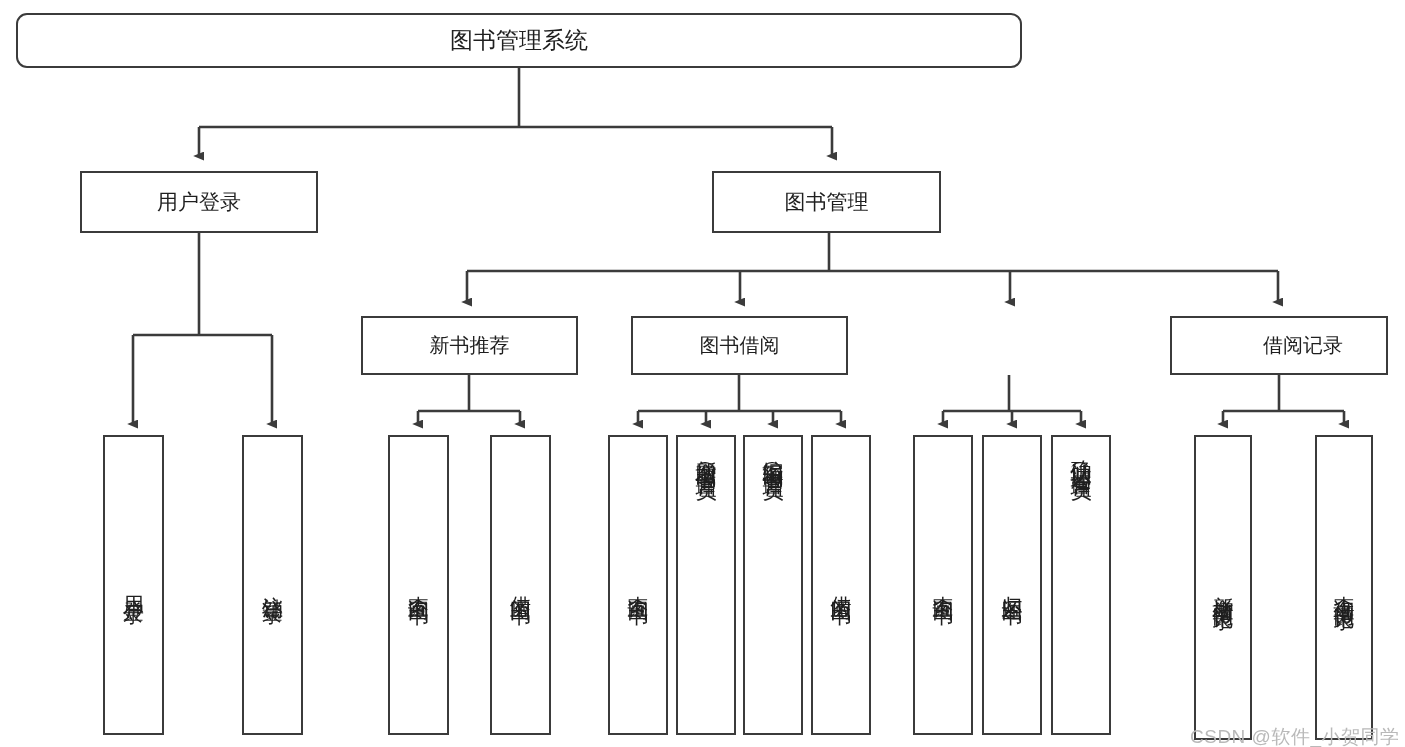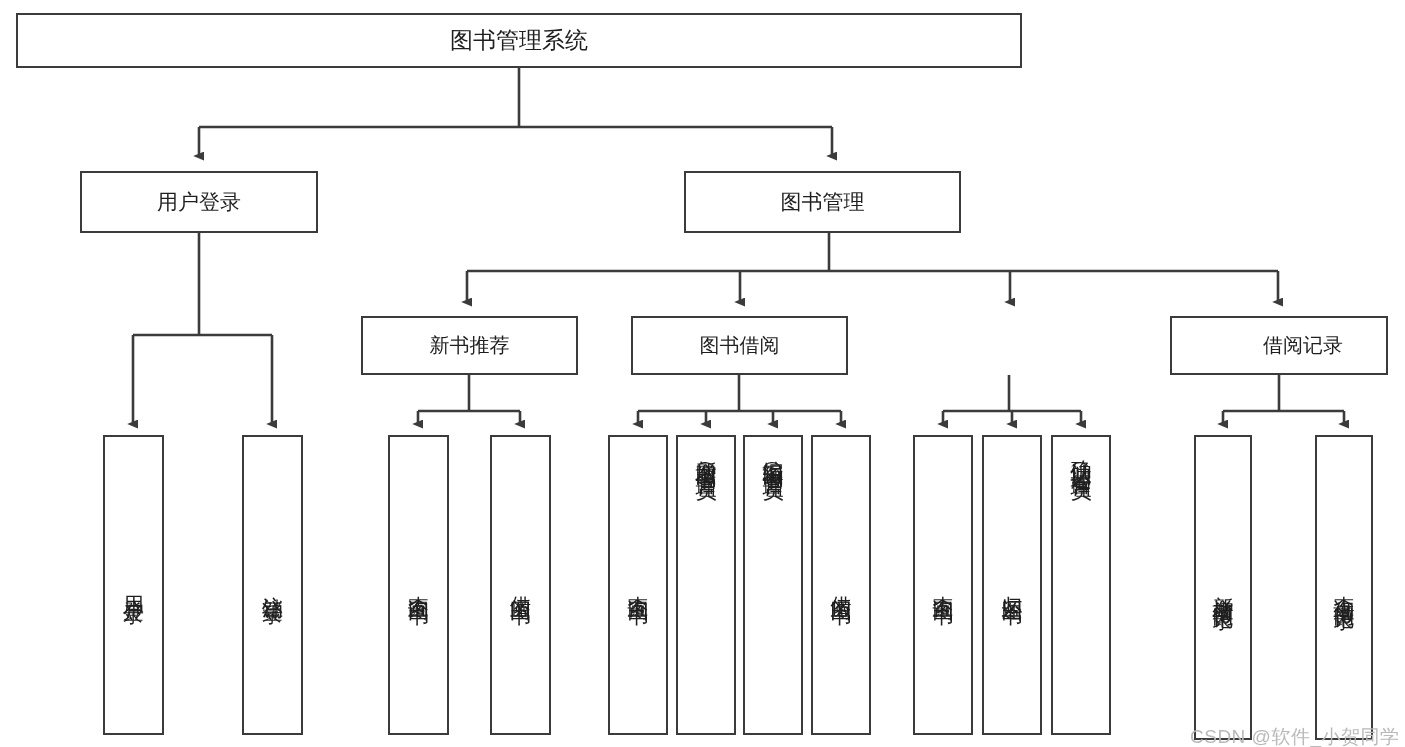--- a/index.html
+++ b/index.html
@@ -30,20 +30,21 @@
     box-sizing: border-box;
     border: 2px solid #3b3b3b;
     background: #ffffff;
     display: flex;
     align-items: center;
     justify-content: center;
     color: #1f1f1f;
   }
   .node.root {
     font-size: 23px;
+    border-radius: 11px;
   }
   .node.lvl1 {
     font-size: 21px;
   }
   .node.lvl2 {
     font-size: 20px;
   }
   .node.leaf {
     writing-mode: vertical-rl;
     text-orientation: upright;
@@ -121,21 +122,21 @@
       <path d="M1279,375 L1279,411"></path>
       <path d="M1223,411 L1344,411"></path>
       <path d="M1223,411 L1223,424" marker-end="url(#arw)"></path>
       <path d="M1344,411 L1344,424" marker-end="url(#arw)"></path>
     </g>
   </svg>
 
   <div class="node root" style="left:16px; top:13px; width:1006px; height:55px;">图书管理系统</div>
 
   <div class="node lvl1" style="left:80px; top:171px; width:238px; height:62px;">用户登录</div>
-  <div class="node lvl1" style="left:684px; top:171px; width:277px; height:62px;">图书管理</div>
+  <div class="node lvl1" style="left:712px; top:171px; width:229px; height:62px;">图书管理</div>
 
   <div class="node lvl2" style="left:631px; top:316px; width:217px; height:59px;">图书借阅</div>
   <div class="node lvl2" style="left:361px; top:316px; width:217px; height:59px;">新书推荐</div>
   <div class="node lvl2" style="left:1170px; top:316px; width:218px; height:59px;padding-left:48px;">借阅记录</div>
 
   <div class="node leaf" style="left:103px; top:435px; width:61px; height:300px;">
     <span class="leaf-label">用户登录</span>
   </div>
   <div class="node leaf" style="left:242px; top:435px; width:61px; height:300px;">
     <span class="leaf-label">注销登录</span>

